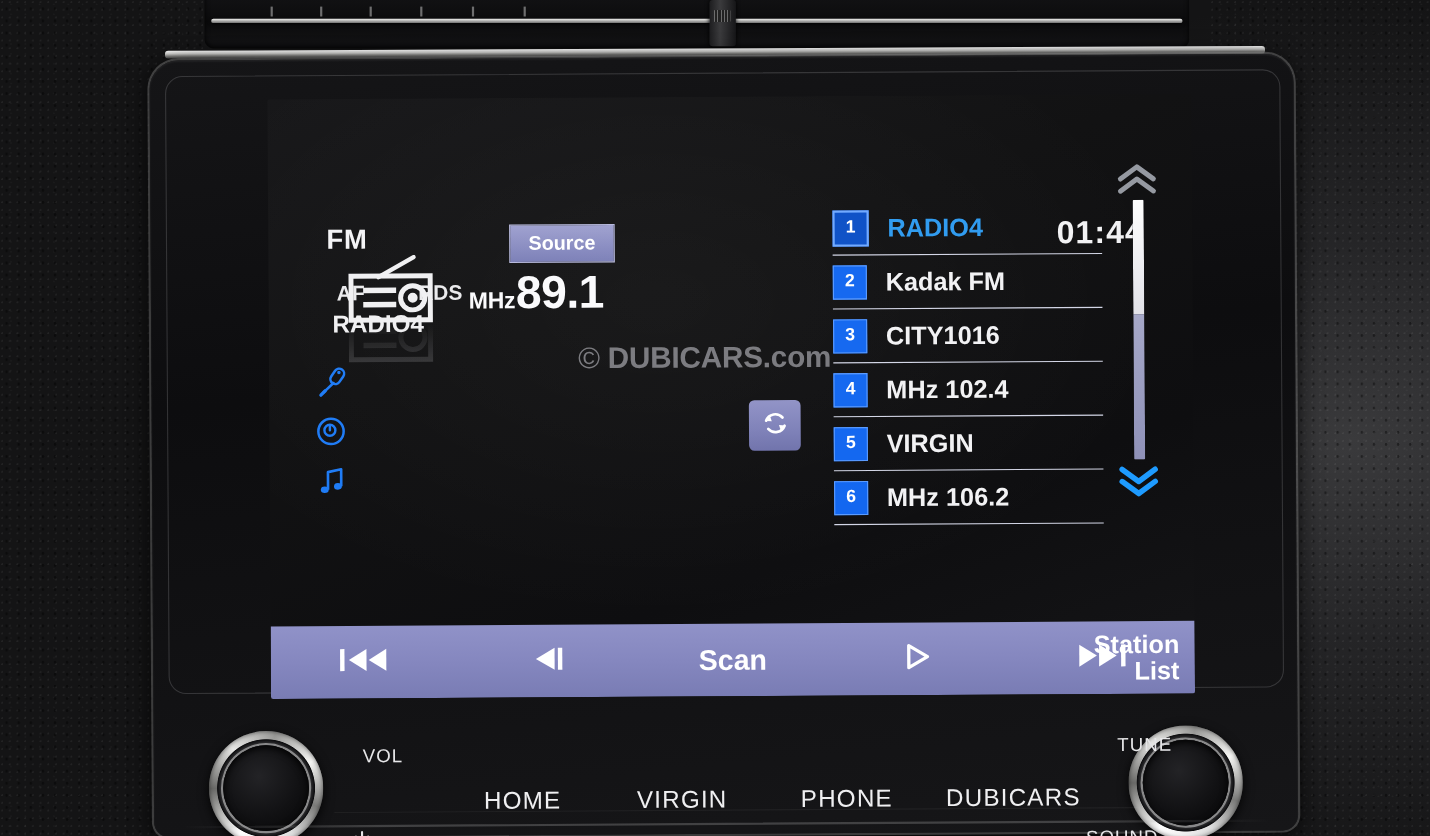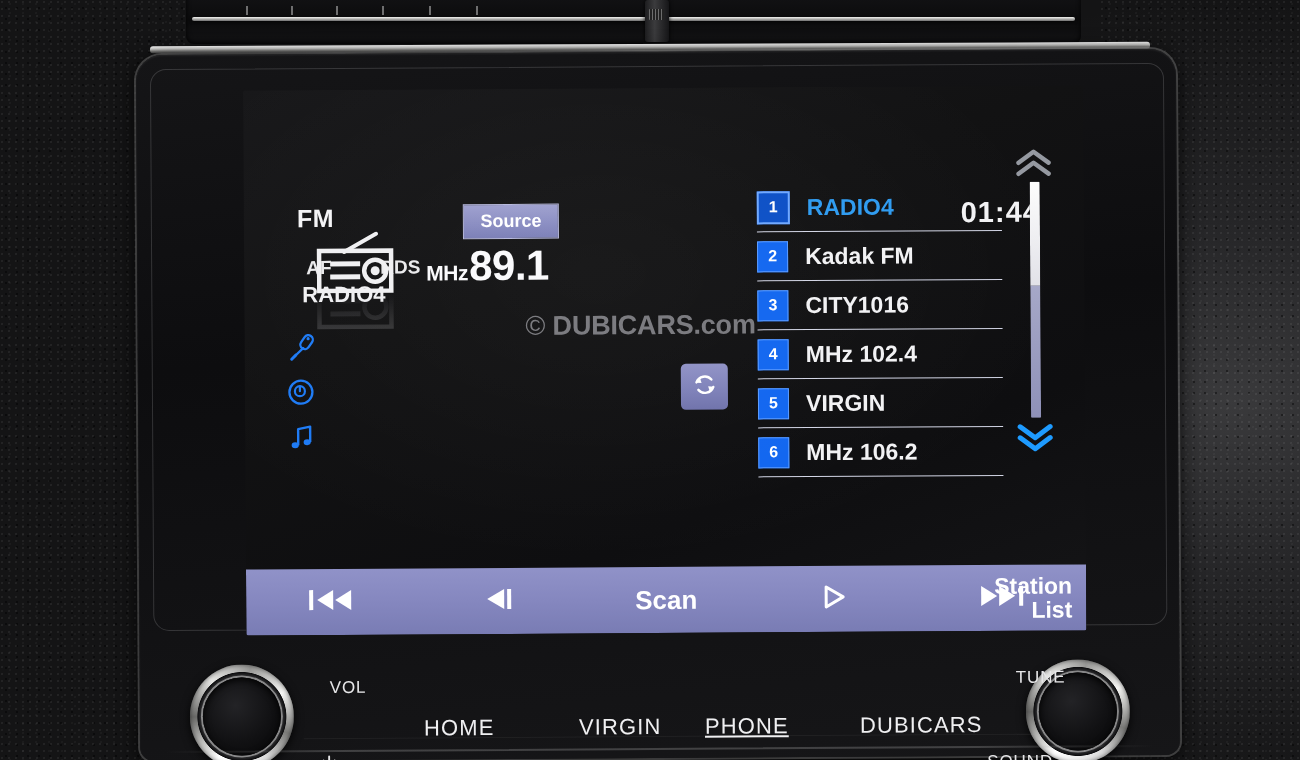--- a/index.html
+++ b/index.html
@@ -402,23 +402,23 @@
   #lbl-sound { left: 833px; top: 118px; }
   #power-icon { position: absolute; left: 164px; top: 117px; width: 22px; height: 22px; }
 
   .hw-btn {
     position: absolute;
     color: #efeff1;
     font-size: 22px;
     letter-spacing: 1.1px;
     top: 78px;
   }
-  #btn-home { left: 270px; }
+  #btn-home { left: 286px; }
   #btn-media { left: 425px; }
-  #btn-phone { left: 551px; text-decoration: underline; }
+  #btn-phone { left: 574px; }
   #btn-settings { left: 706px; }
 
   #hw-divider {
     position: absolute;
     left: 150px; top: 100px;
     width: 730px; height: 1px;
     background: rgba(255,255,255,0.05);
   }
   #bezel-bottom-line {
     position: absolute;

